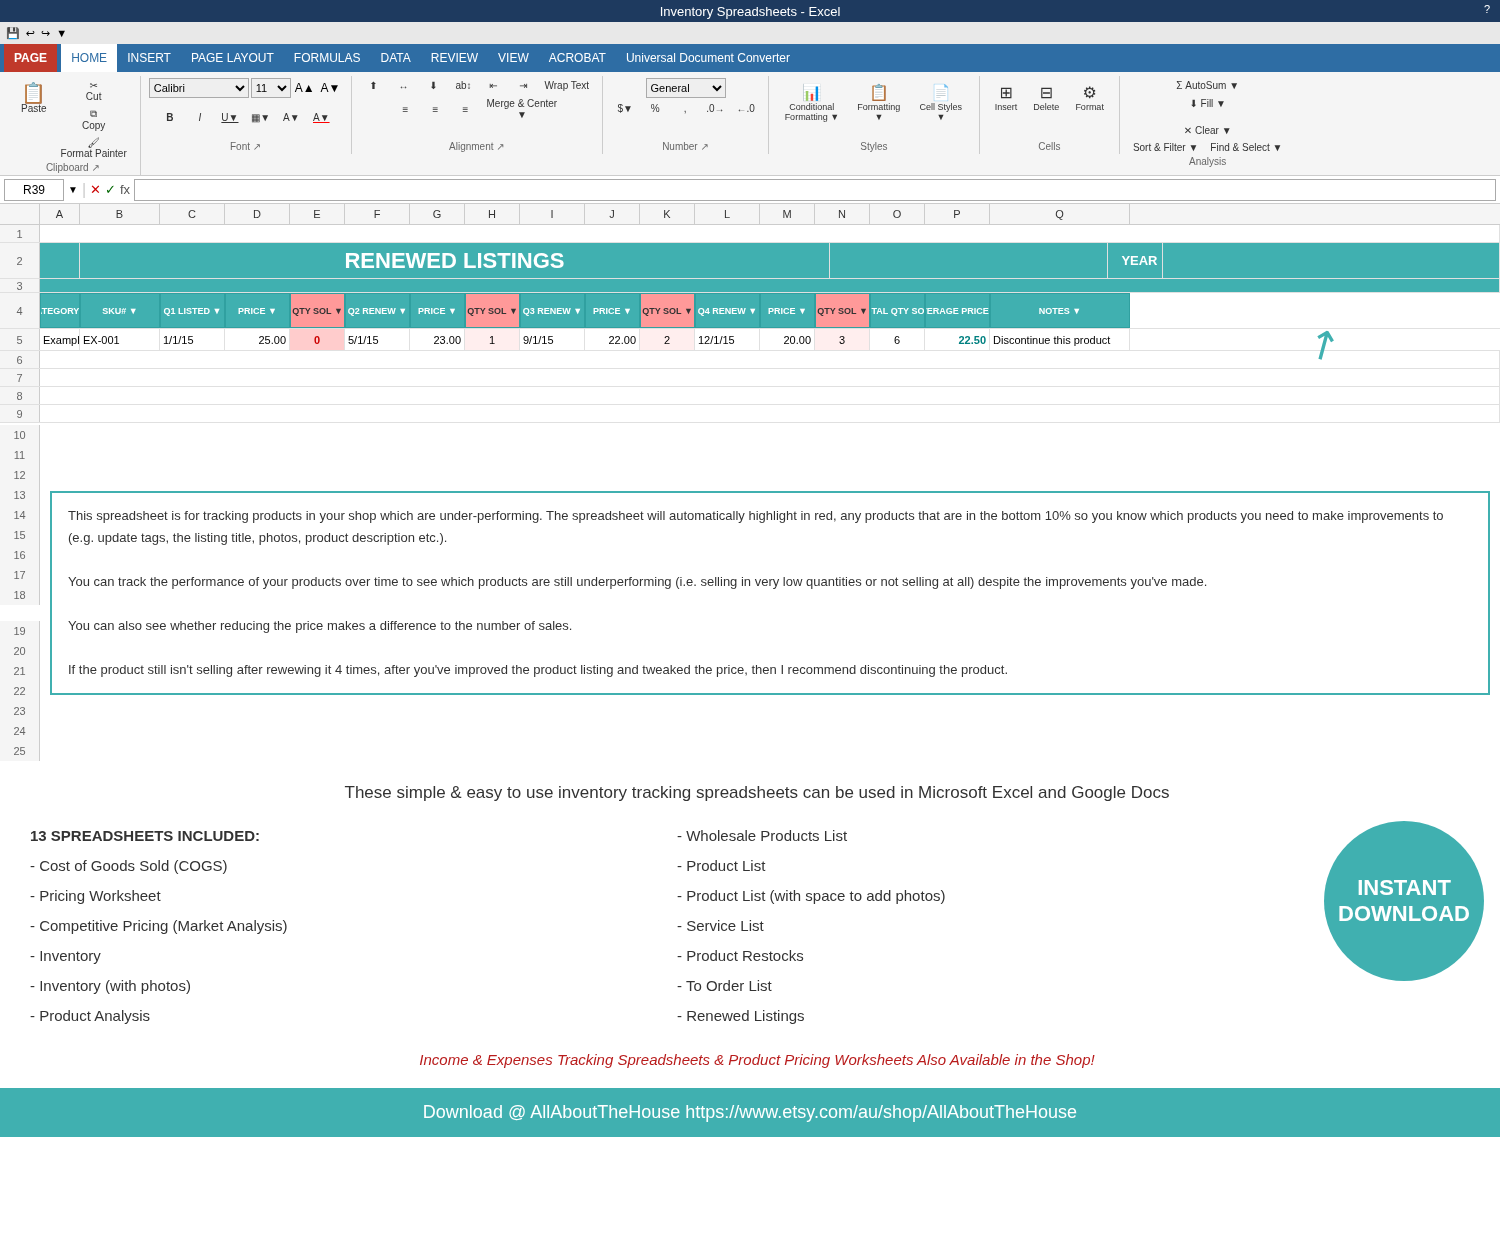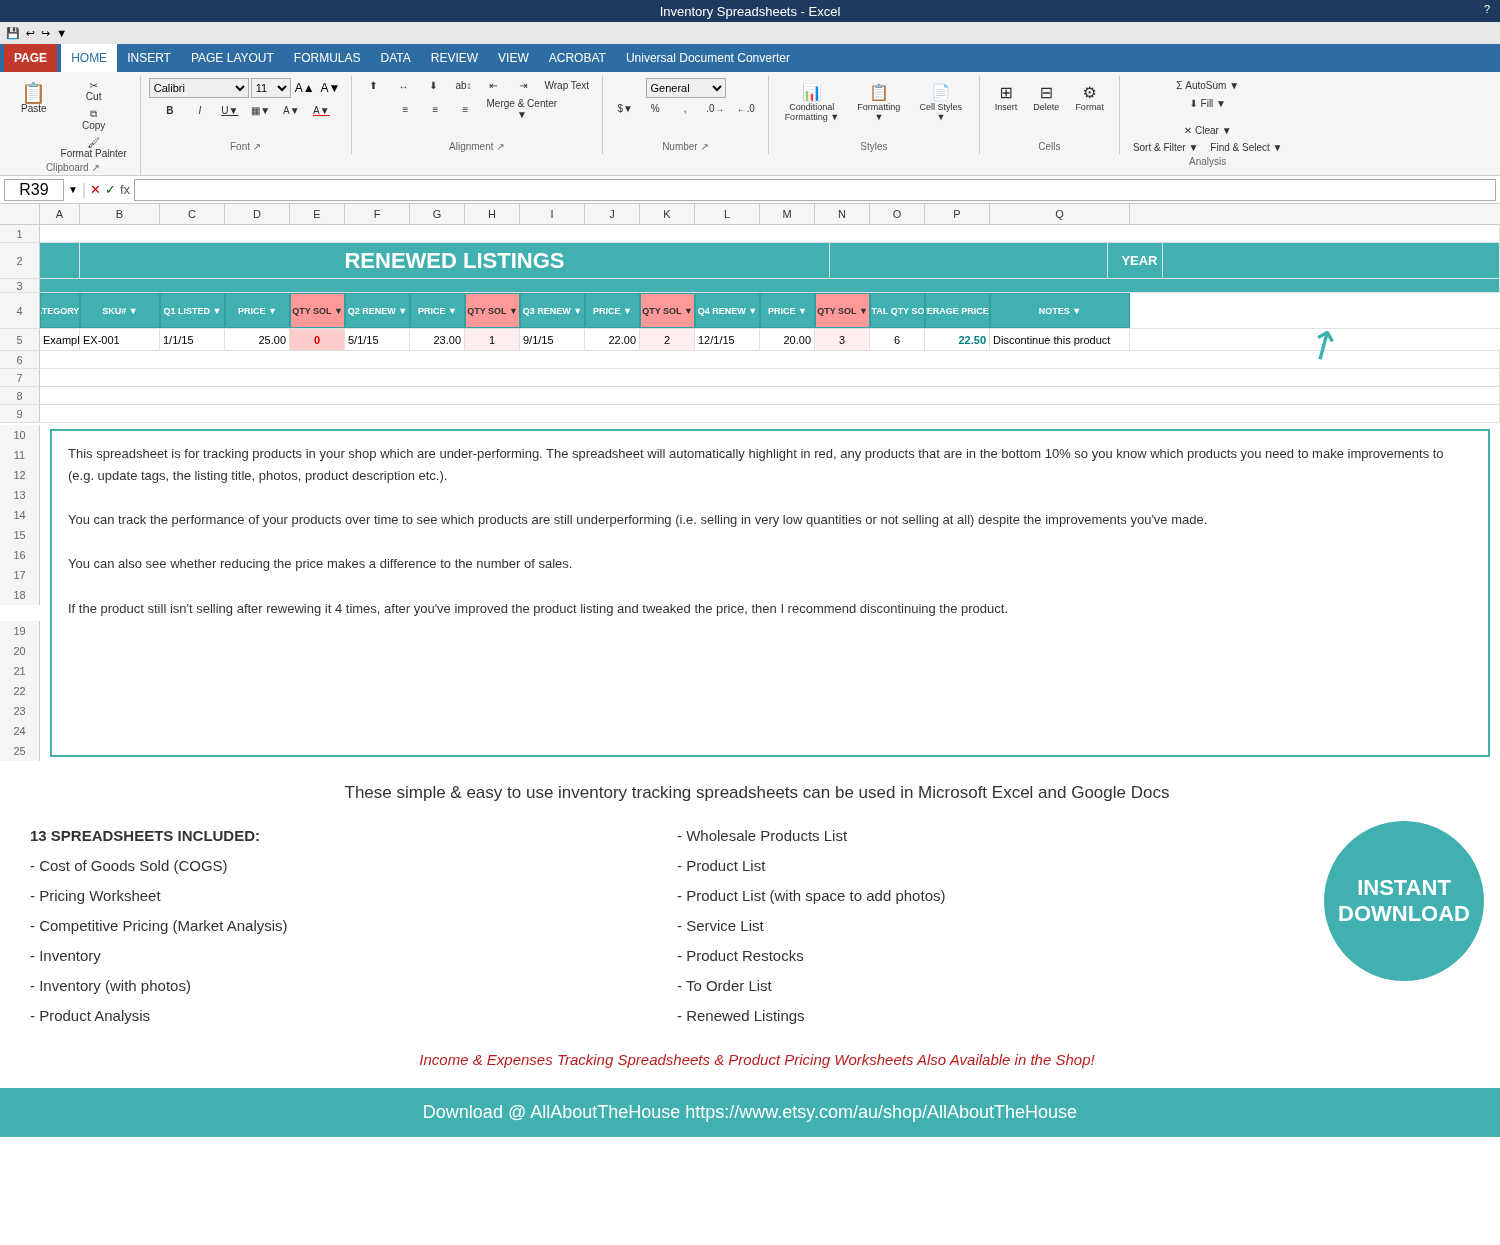--- a/index.html
+++ b/index.html
@@ -132,21 +132,21 @@
       height: 28px;
       border-bottom: 1px solid #ccc;
       background: #fff;
       padding: 0 4px;
       gap: 4px;
     }
     .cell-ref {
       width: 60px;
       height: 22px;
       border: 1px solid #aaa;
-      font-size: 16px;
+      font-size: 12px;
       text-align: center;
     }
     .formula-icons { color: #555; font-size: 13px; display: flex; gap: 4px; }
     .formula-input {
       flex: 1;
       height: 22px;
       border: 1px solid #aaa;
       font-size: 12px;
       padding: 0 4px;
     }
@@ -388,21 +388,21 @@
         <div class="ribbon-btn small">
           <span>🖌 </span>
             <span>Format Painter</span>
         </div>
       </div>
     </div>
     <span class="ribbon-group-label">Clipboard ↗</span>
   </div>
 
   <div class="ribbon-group">
-    <div class="ribbon-row" style="margin-bottom:5px;">
+    <div class="ribbon-row" style="margin-bottom:12px;">
       <select class="font-select">
         <option>Calibri</option>
       </select>
       <select class="font-size-select">
         <option>11</option>
       </select>
       <span style="cursor:pointer; font-size:12px; padding:2px;">A▲</span>
       <span style="cursor:pointer; font-size:12px; padding:2px;">A▼</span>
     </div>
     <div class="ribbon-row">
@@ -660,21 +660,21 @@
       <div class="cell" style="width:100%; background:#fff;"></div>
     </div>
     <div class="grid-row" style="height:18px;">
       <div class="row-num">9</div>
       <div class="cell" style="width:100%; background:#fff;"></div>
     </div>
 
     <div style="position:absolute; right:160px; top:-30px; font-size:40px; color:#40b0b0; transform: rotate(-30deg);">↗</div>
   </div>
 
-  <div style="display:flex; flex-direction:row; margin:2px 0;">
+  <div style="display:flex; flex-direction:row; margin:2px 0;align-items:center;">
     <div style="display:flex; flex-direction:column; width:40px;">
       <div class="row-num" style="height:20px;">10</div>
       <div class="row-num" style="height:20px;">11</div>
       <div class="row-num" style="height:20px;">12</div>
       <div class="row-num" style="height:20px;">13</div>
       <div class="row-num" style="height:20px;">14</div>
       <div class="row-num" style="height:20px;">15</div>
       <div class="row-num" style="height:20px;">16</div>
       <div class="row-num" style="height:20px;">17</div>
       <div class="row-num" style="height:20px;">18</div>

